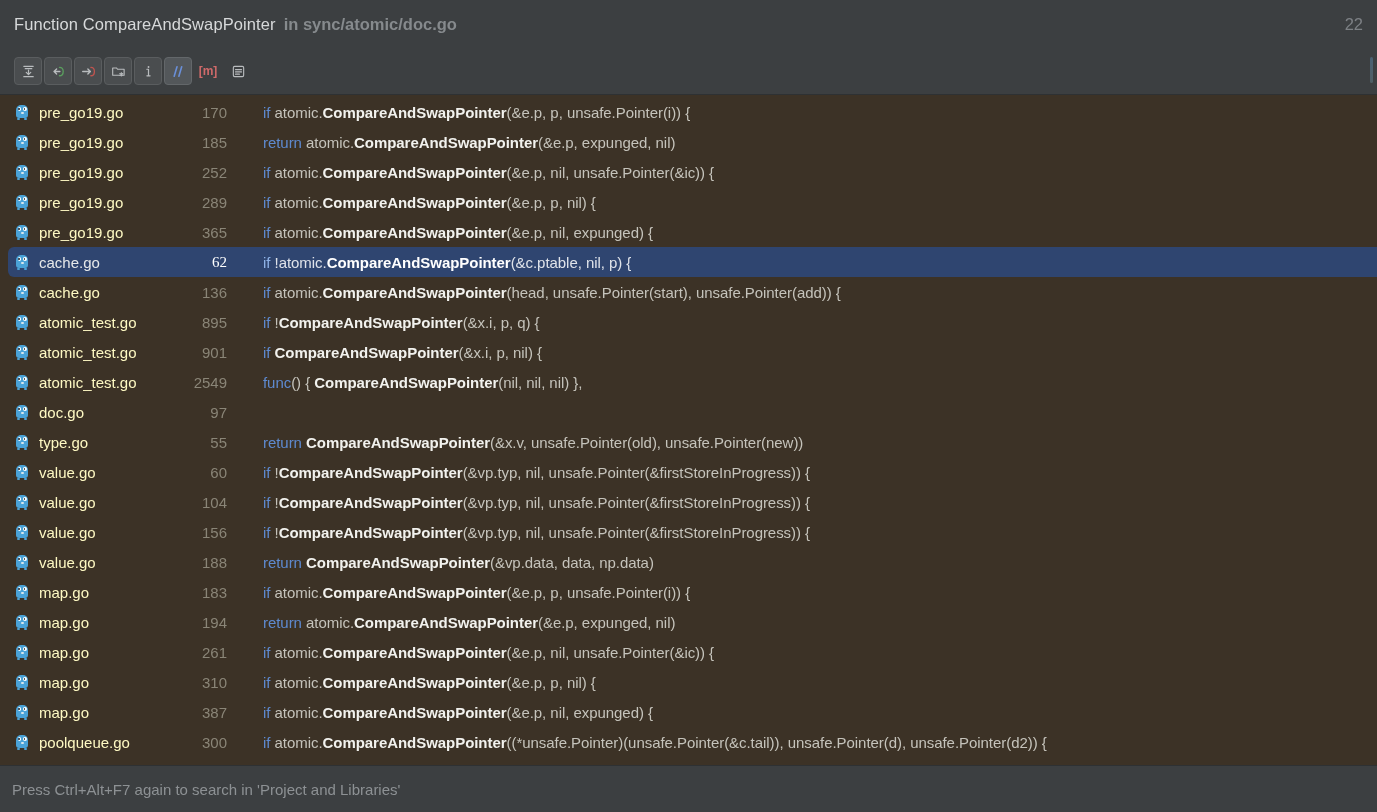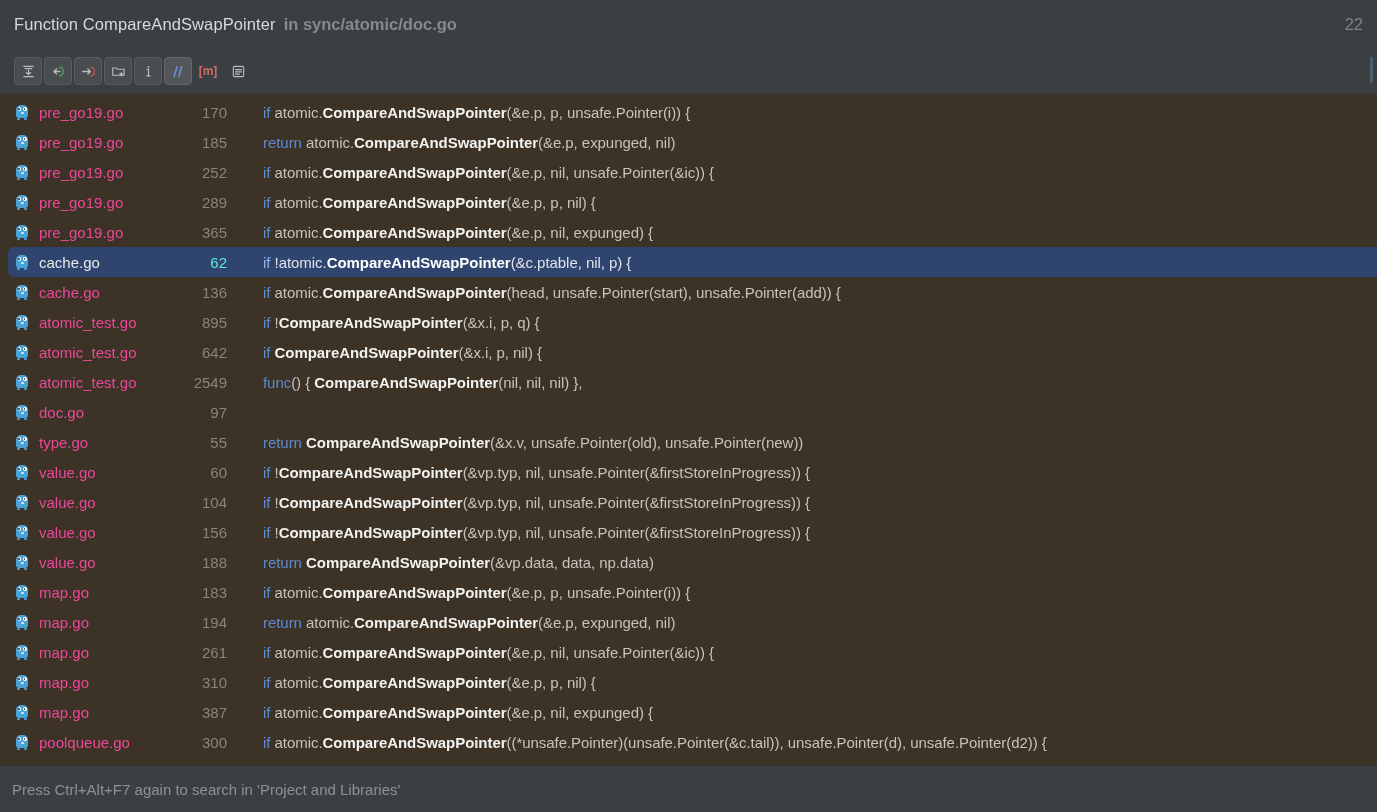--- a/index.html
+++ b/index.html
@@ -194,35 +194,35 @@
     background: #4aa3d8;
     border-radius: 1px;
   }
   .gopher .foot.l { left: 3px; }
   .gopher .foot.r { left: 10px; }
 
   .fname {
     flex: 0 0 auto;
     width: 142px;
     font-size: 15px;
-    color: #ec4899;
+    color: #fef9c3;
     overflow: hidden;
     text-overflow: ellipsis;
   }
   .row.selected .fname { color: #e6e9ea; }
 
   .lnum {
     flex: 0 0 auto;
     width: 46px;
     text-align: right;
     font-size: 15px;
     color: #8a8577;
     margin-right: 36px;
   }
-  .row.selected .lnum { color: #5eead4; }
+  .row.selected .lnum { color: #ffffff; font-family: Liberation Serif, serif; }
 
   .code {
     flex: 1 1 auto;
     font-size: 15px;
     color: #c5c3bb;
     overflow: hidden;
     white-space: nowrap;
     letter-spacing: -0.05px;
   }
   .kw   { color: #5e8ad0; }
@@ -439,21 +439,21 @@
           <span class="body"></span>
           <span class="eye l"></span>
           <span class="eye r"></span>
           <span class="pupil l"></span>
           <span class="pupil r"></span>
           <span class="snout"></span>
           <span class="foot l"></span>
           <span class="foot r"></span>
         </span>
         <span class="fname">atomic_test.go</span>
-        <span class="lnum">642</span>
+        <span class="lnum">901</span>
         <span class="code"><span class="kw">if </span><span class="hit">CompareAndSwapPointer</span><span>(&amp;x.i, p, nil) {</span></span>
       </div>
       <div class="row">
         <span class="gopher">
           <span class="body"></span>
           <span class="eye l"></span>
           <span class="eye r"></span>
           <span class="pupil l"></span>
           <span class="pupil r"></span>
           <span class="snout"></span>

